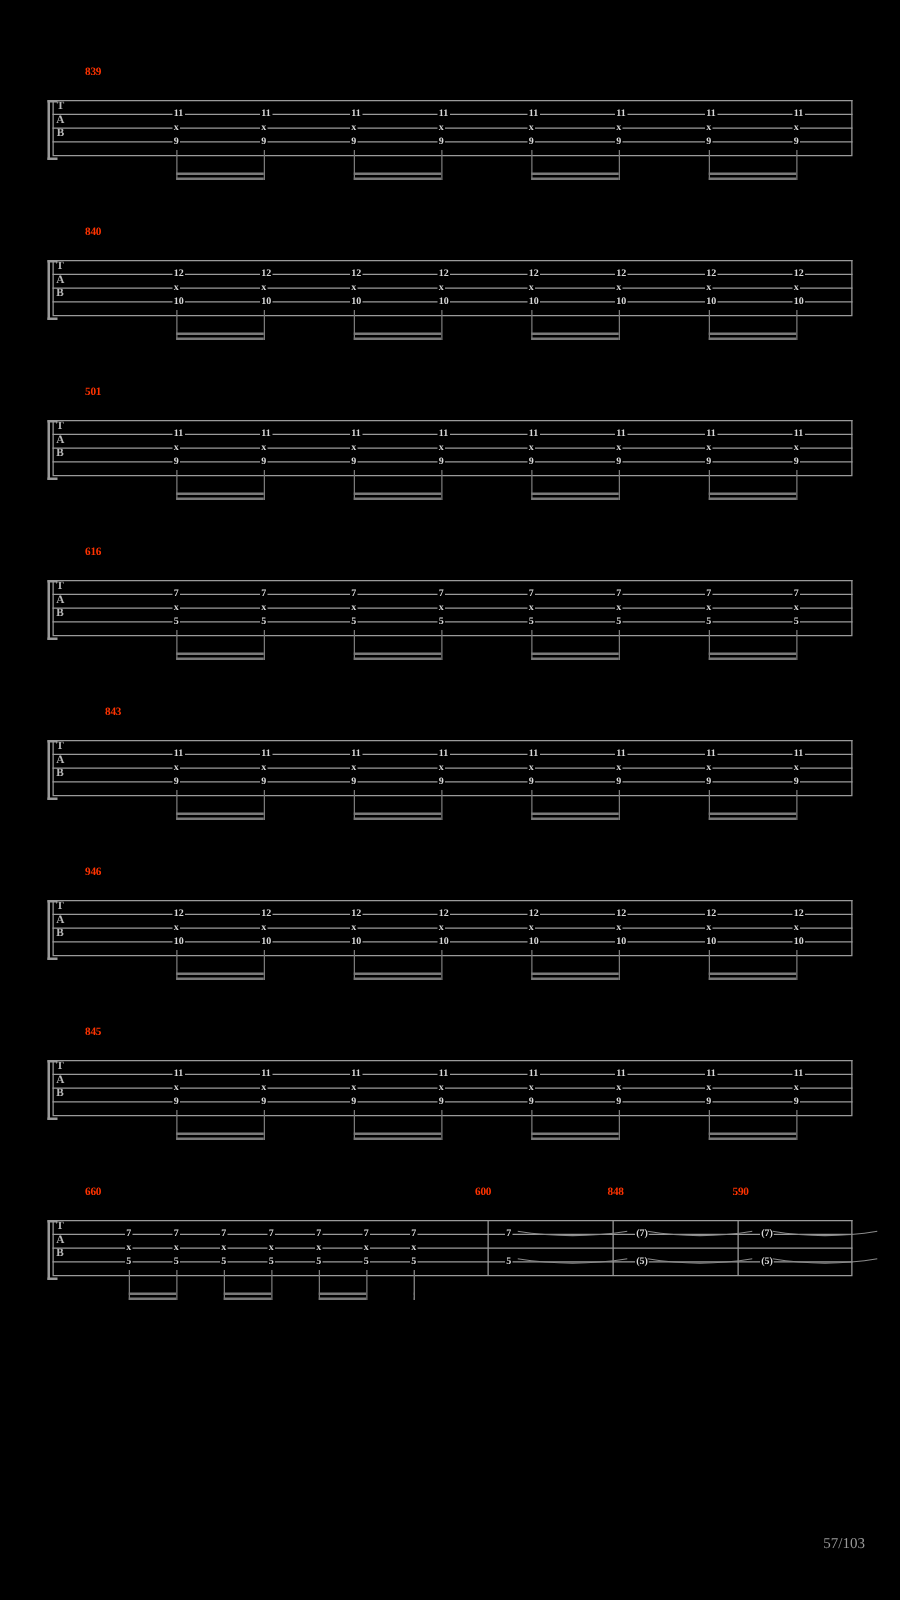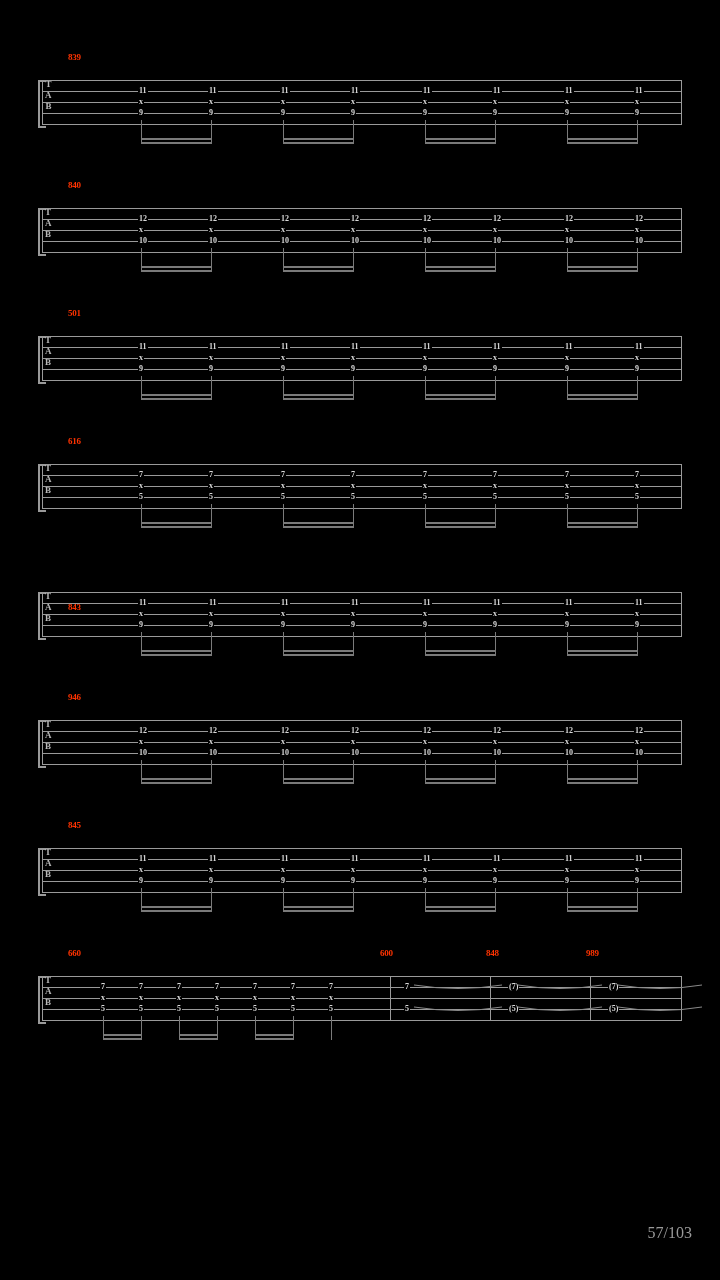--- a/index.html
+++ b/index.html
@@ -92,21 +92,21 @@
     background: #7a7a7a;
   }
   .slur {
     position: absolute;
   }
   .page-num {
     position: absolute;
     right: 28px;
     bottom: 38px;
     color: #9a9a9a;
-    font-size: 16px;
+    font-size: 12px;
     font-family: "Liberation Serif", serif;
   }
 </style>
 </head>
 <body>
 
 <div class="page">
   <div id="systems-root">
       <div class="system" style="top: 80px; height: 70px; text-align: right;">
         <div class="measure-num" style="left: 26px; top: -28px;">839</div>
@@ -334,21 +334,21 @@
           <div class="stem" style="left: 453px; top: 40px; height: 24px;"></div>
           <div class="beam" style="left: 383px; top: 62px; width: 70px;"></div>
           <div class="beam" style="left: 383px; top: 58px; width: 70px;"></div>
           <div class="stem" style="left: 525px; top: 40px; height: 24px;"></div>
           <div class="stem" style="left: 595px; top: 40px; height: 24px;"></div>
           <div class="beam" style="left: 525px; top: 62px; width: 70px;"></div>
           <div class="beam" style="left: 525px; top: 58px; width: 70px;"></div>
         </div>
       </div>
       <div class="system" style="top: 592px; height: 70px;">
-        <div class="measure-num" style="left: 26px; top: -28px; margin-top: 38px;">843</div>
+        <div class="measure-num" style="left: 42px; top: -28px;">843</div>
         <div class="staff" style="top: 0px;">
           <div class="line" style="top: 0px;"></div>
           <div class="line" style="top: 11px;"></div>
           <div class="line" style="top: 22px;"></div>
           <div class="line" style="top: 33px;"></div>
           <div class="line" style="top: 44px;"></div>
           <div class="barline" style="left: 0px; top: 0px; height: 44px;"></div>
           <div class="barline" style="left: 639px; top: 0px; height: 44px;"></div>
           <div class="brace" style="top: 0px; height: 44px;"></div>
           <div class="tabclef" style="top: -1px;">
@@ -511,21 +511,21 @@
           <div class="stem" style="left: 525px; top: 40px; height: 24px;"></div>
           <div class="stem" style="left: 595px; top: 40px; height: 24px;"></div>
           <div class="beam" style="left: 525px; top: 62px; width: 70px;"></div>
           <div class="beam" style="left: 525px; top: 58px; width: 70px;"></div>
         </div>
       </div>
       <div class="system" style="top: 976px; height: 70px;">
         <div class="measure-num" style="left: 26px; top: -28px;">660</div>
         <div class="measure-num" style="left: 338px; top: -28px;">600</div>
         <div class="measure-num" style="left: 444px; top: -28px;">848</div>
-        <div class="measure-num" style="left: 544px; top: -28px;">989</div>
+        <div class="measure-num" style="left: 544px; top: -28px;">590</div>
         <div class="staff" style="top: 0px;">
           <div class="line" style="top: 0px;"></div>
           <div class="line" style="top: 11px;"></div>
           <div class="line" style="top: 22px;"></div>
           <div class="line" style="top: 33px;"></div>
           <div class="line" style="top: 44px;"></div>
           <div class="barline" style="left: 0px; top: 0px; height: 44px;"></div>
           <div class="barline" style="left: 639px; top: 0px; height: 44px;"></div>
           <div class="barline" style="left: 348px; top: 0px; height: 44px;"></div>
           <div class="barline" style="left: 448px; top: 0px; height: 44px;"></div>

